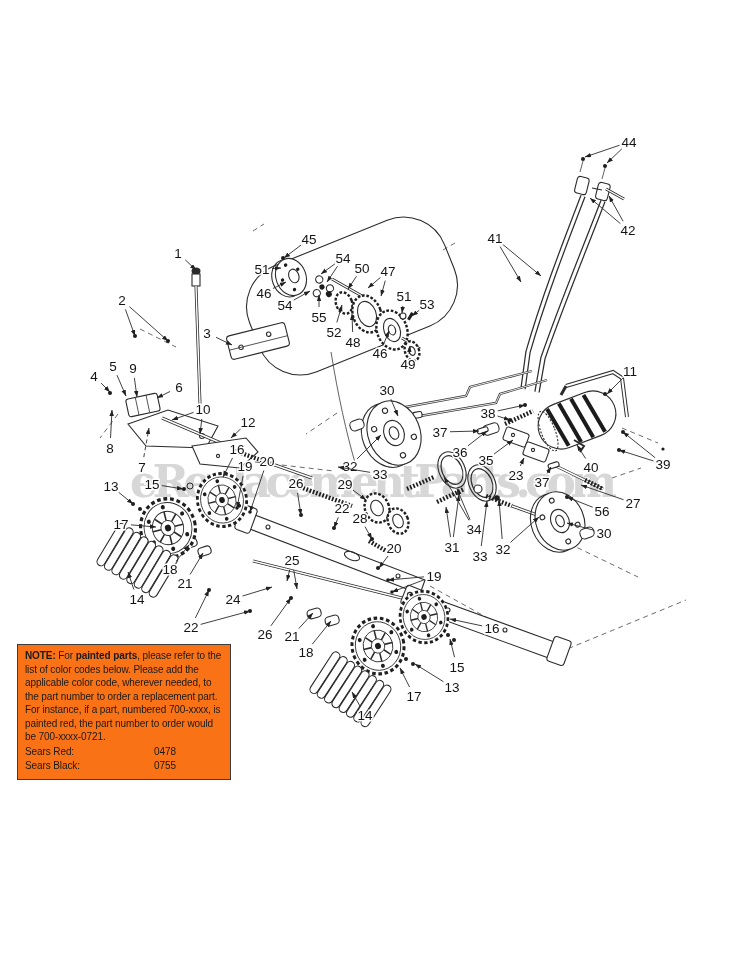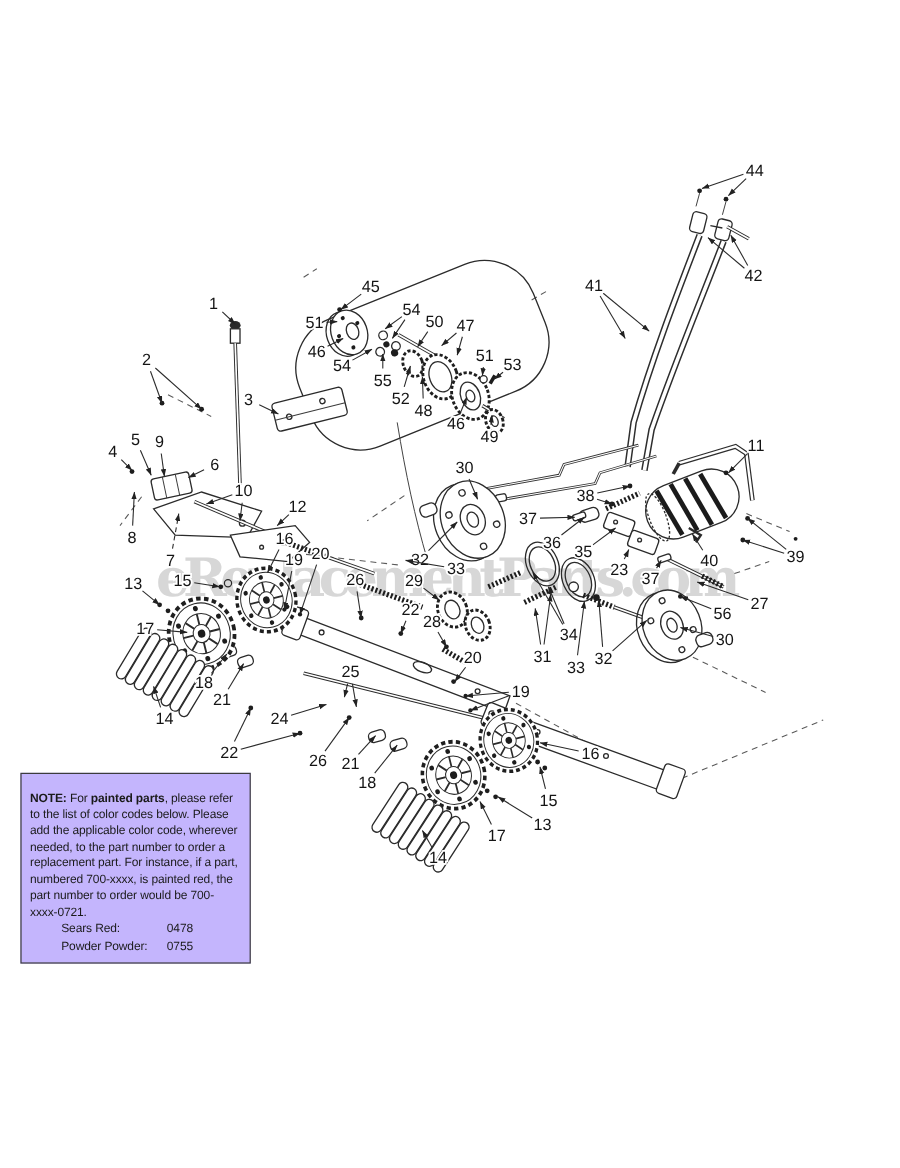--- a/index.html
+++ b/index.html
@@ -19,26 +19,26 @@
   .gear{fill:#fff;stroke:#1f1f1f;stroke-width:2.4;stroke-dasharray:2.7 1.7;}
   .dot{fill:#1d1d1d;stroke:none;}
   .fin{stroke:#1b1b1b;stroke-width:4;fill:none;}
   .leader{stroke:#2a2a2a;stroke-width:.9;fill:none;marker-end:url(#arr);}
   .leader.dashlead{stroke-dasharray:4 3;}
   .callout{font-family:"Liberation Sans",sans-serif;font-size:13.5px;fill:#141414;
            text-anchor:middle;paint-order:stroke;stroke:#fff;stroke-width:3px;}
   .wm{font-family:"DejaVu Serif",serif;font-weight:bold;font-size:44px;fill:#d7d7d7;
       letter-spacing:1px;}
   
-  .note-box{position:absolute;left:17px;top:644px;width:192px;box-sizing:border-box;
-            border:1.6px solid #3c3c3c;background:#c4b5fd;padding:14px 7px 6px 7px;
+  .note-box{position:absolute;left:17px;top:644px;width:214px;box-sizing:border-box;
+            border:1.6px solid #3c3c3c;background:#f97316;padding:4px 7px 6px 7px;
             font-size:10px;line-height:1.35;color:#1a1a1a;letter-spacing:-0.1px;}
   .note-box p{margin:0;}
   .note-box b{font-weight:bold;}
-  .color-row{display:flex;margin-left:26px;margin-top:1px;}
+  .color-row{display:flex;margin-top:1px;gap:41px;}
   .color-row .cname{width:88px;}
 </style>
 </head>
 <body>
 
 <div class="stage">
 
 <svg id="diagram-svg" width="750" height="973" viewBox="0 0 750 973">
   <defs>
     <marker id="arr" markerWidth="8" markerHeight="6" refX="6.8" refY="2.5" orient="auto">
@@ -641,18 +641,18 @@
       </g>
 </svg>
 
 <div class="note-box">
   <p class="note-text" id="note-text"><b>NOTE: </b><span>For </span><b>painted parts</b><span>, please refer to the list of color codes below. Please add the applicable color code, wherever needed, to the part number to order a replacement part. For instance, if a part, numbered 700-xxxx, is painted red, the part number to order would be 700-xxxx-0721.</span></p>
   <div class="color-row">
     <span class="cname">Sears Red:</span>
     <span class="ccode">0478</span>
   </div>
   <div class="color-row">
-    <span class="cname">Powder Powder:</span>
+    <span class="cname">Sears Black:</span>
     <span class="ccode">0755</span>
   </div>
 </div>
 
 </div>
 
 </body></html>

